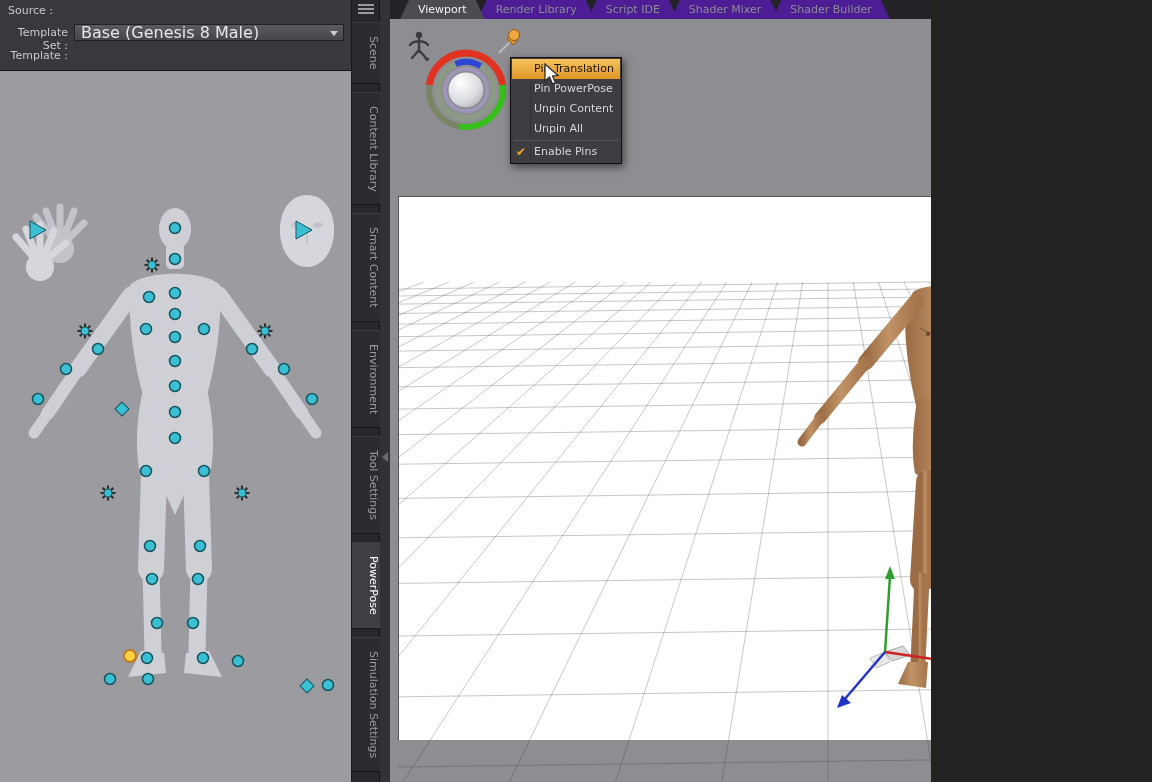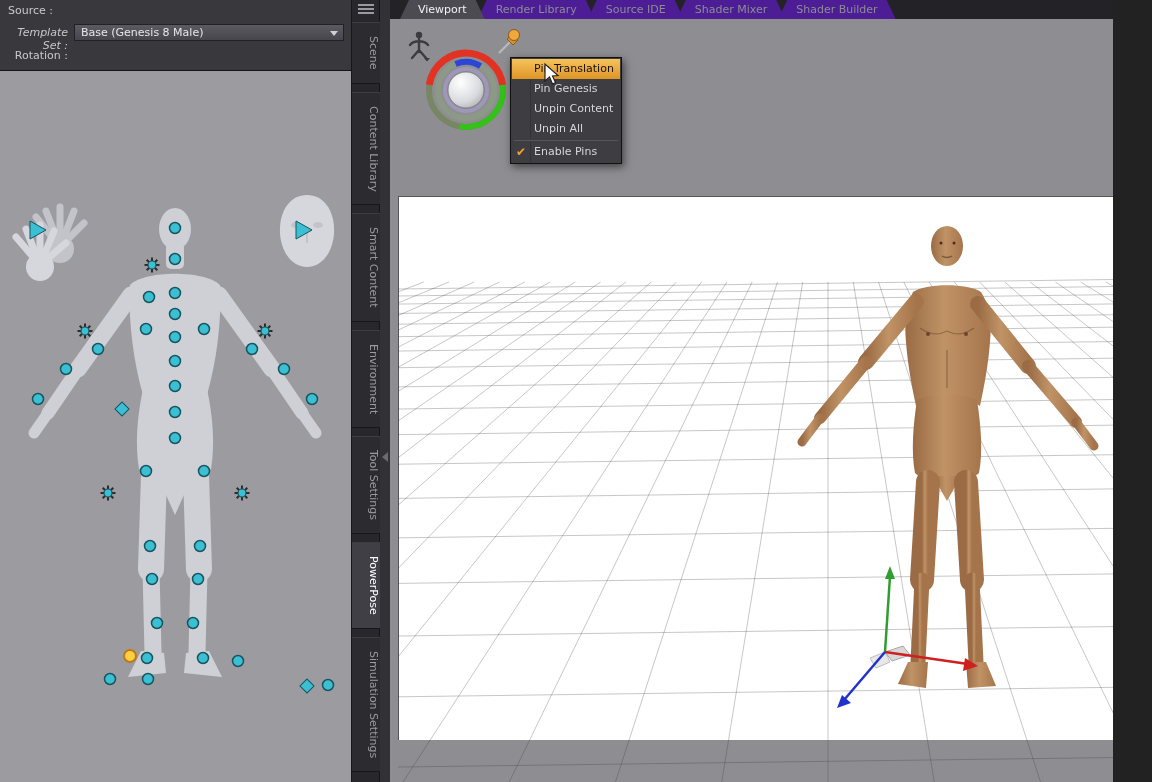--- a/index.html
+++ b/index.html
@@ -1,24 +1,24 @@
 <!DOCTYPE html>
 <html><head>
 <meta charset="utf-8">
 <style>
   *{margin:0;padding:0;box-sizing:border-box}
   html,body{width:1152px;height:782px;background:#222;font-family:"DejaVu Sans","Liberation Sans",sans-serif;}
-  #app{position:relative;width:1113px;height:782px;overflow:hidden;background:#2a2a2e;padding-left:31px;}
+  #app{position:relative;width:931px;height:782px;overflow:hidden;background:#2a2a2e;padding-left:31px;}
 
   
   #left-panel{position:absolute;left:0;top:0;width:352px;height:782px;background:#38383d;border-right:1px solid #17171a;}
   .src-label{position:absolute;left:8px;top:4px;font-size:11px;color:#c9c9cc;}
   .form-label{position:absolute;left:0;width:68px;font-size:11px;color:#c9c9cc;text-align:right;}
   .dropdown{position:absolute;left:74px;width:270px;height:17px;background:linear-gradient(#5b5b61,#45454b);
-    border:1px solid #222226;border-radius:0;color:#e6e6ea;font-size:11px;line-height:15px;
+    border:1px solid #222226;border-radius:0;color:#e6e6ea;font-size:16px;line-height:15px;
     padding:0 18px 0 6px;white-space:nowrap;overflow:hidden;cursor:default;}
   .dd-arrow{position:absolute;right:5px;top:6px;width:0;height:0;border-left:4px solid transparent;
     border-right:4px solid transparent;border-top:5px solid #cfcfd4;}
   .figure-area{position:absolute;left:0;top:70px;right:0;bottom:0;background:#9c9ca0;border-top:1px solid #141416;}
 
   
   #side-tabs{position:absolute;left:352px;top:0;width:28px;height:782px;background:#28282c;border-right:1px solid #151517;}
   .menu-lines{position:absolute;left:6px;top:4px;width:16px;height:10px;border-top:2px solid #9a9aa0;
     border-bottom:2px solid #9a9aa0;}
   .menu-lines::after{content:"";display:block;margin-top:2px;border-top:2px solid #9a9aa0;}
@@ -64,27 +64,27 @@
   #cursor{position:absolute;left:152px;top:43px;z-index:30;}
 </style>
 </head>
 <body>
 
 <div id="app">
 
   <div id="left-panel">
     <div class="src-label">Source :</div>
 
-    <div class="form-label" style="top:26px;font-style:italic;">Template Set :</div>
+    <div class="form-label" style="top:26px;">Template Set :</div>
     <div class="dropdown" style="top:24px;">
       <span>Base (Genesis 8 Male)</span>
       <span class="dd-arrow"></span>
     </div>
 
-    <div class="form-label" style="top:49px;">Rotation :</div>
+    <div class="form-label" style="top:49px;">Template :</div>
 
     <div class="figure-area">
       <svg id="figure-svg" width="352" height="712" viewBox="0 0 352 712">
 
         <g>
           <g stroke="#c3c4ca" stroke-linecap="round">
             <line x1="60" y1="176" x2="36" y2="146" stroke-width="7"></line>
             <line x1="60" y1="176" x2="46" y2="140" stroke-width="7"></line>
             <line x1="60" y1="176" x2="60" y2="136" stroke-width="7"></line>
             <line x1="60" y1="176" x2="74" y2="140" stroke-width="7"></line>
@@ -232,21 +232,21 @@
   </div>
 
   <div id="collapse-strip">
     <div class="collapse-arrow"></div>
   </div>
 
   <div id="main">
     <div id="main-tabbar">
       <div class="mtab active">Viewport</div>
       <div class="mtab">Render Library</div>
-      <div class="mtab">Source IDE</div>
+      <div class="mtab">Script IDE</div>
       <div class="mtab">Shader Mixer</div>
       <div class="mtab">Shader Builder</div>
     </div>
 
     <div id="workspace">
       <div id="viewport-white"></div>
 
       <svg id="grid-svg" viewBox="0 0 754 586">
         <g id="grid-lines" stroke="rgba(55,55,58,0.28)" stroke-width="1">
             <line x1="0" y1="93" x2="754" y2="83"></line>
@@ -382,21 +382,21 @@
         <line x1="16" y1="15" x2="5" y2="26" stroke="#b9babd" stroke-width="2.2"></line>
         <polygon points="13,12 19,18 24,13 18,7" fill="#d8902e" stroke="#8a5a1a" stroke-width="1"></polygon>
         <circle cx="20" cy="8" r="5.5" fill="#f0a83c" stroke="#8a5a1a" stroke-width="1"></circle>
       </svg>
 
       <div id="context-menu">
         <div class="menu-item highlighted">
           <span>Pin Translation</span>
         </div>
         <div class="menu-item">
-          <span>Pin Genesis</span>
+          <span>Pin PowerPose</span>
         </div>
         <div class="menu-item">
           <span>Unpin Content</span>
         </div>
         <div class="menu-item">
           <span>Unpin All</span>
         </div>
         <div class="menu-sep"></div>
         <div class="menu-item">
           <span class="check">✔</span>

